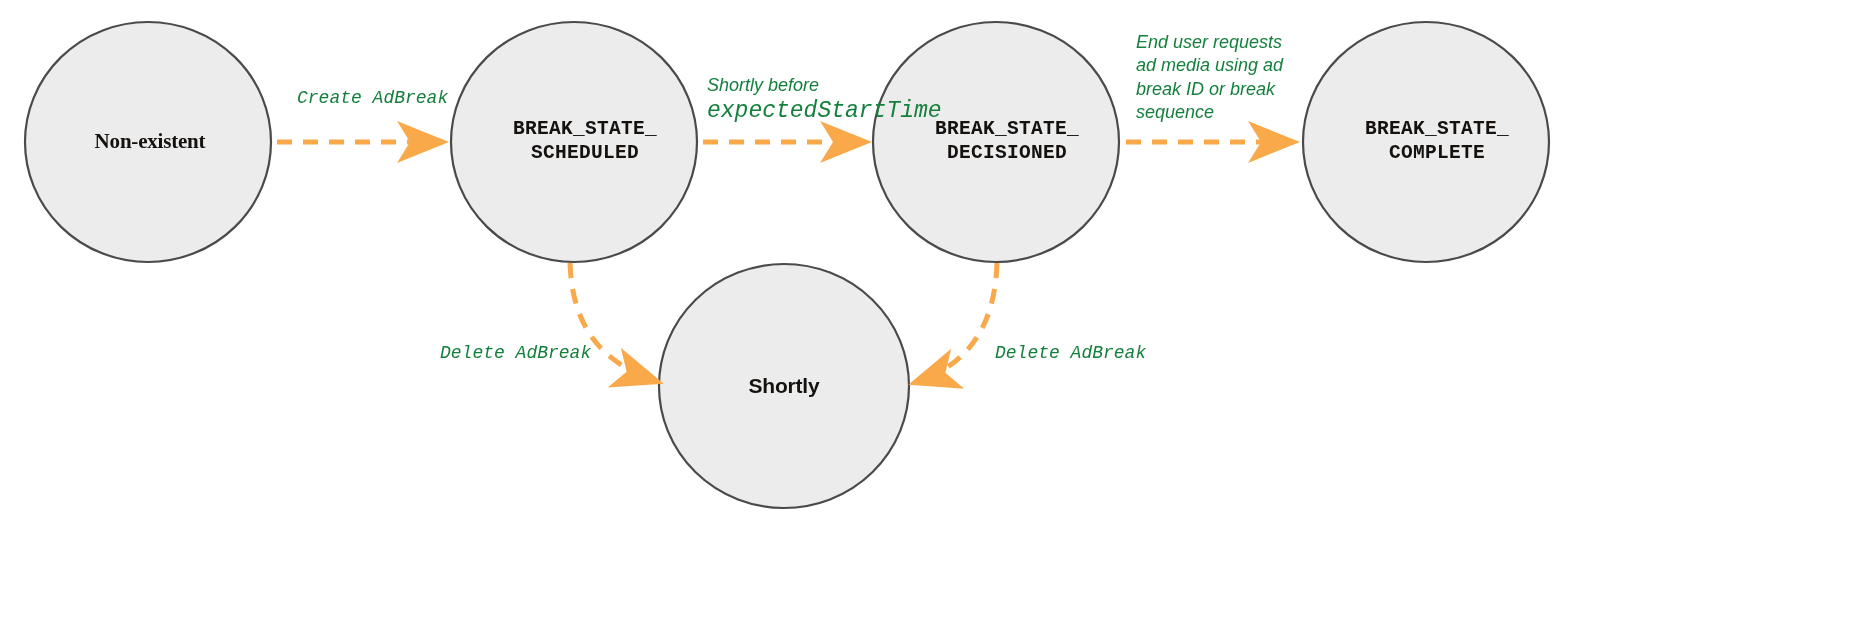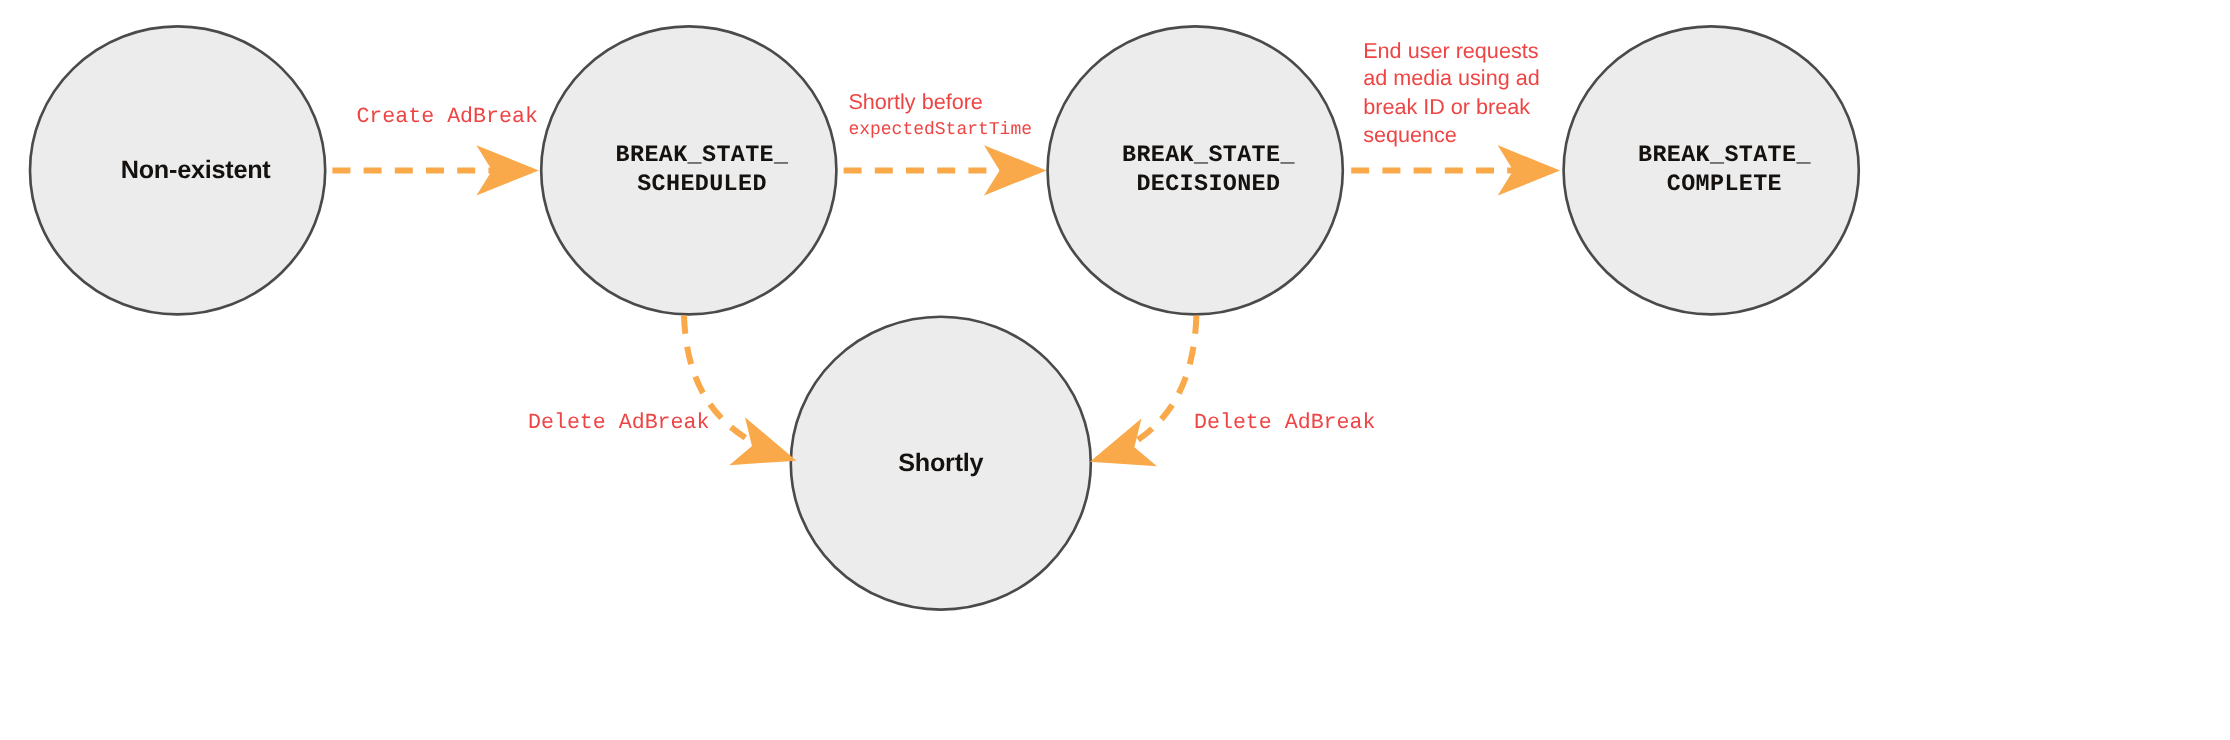--- a/index.html
+++ b/index.html
@@ -48,36 +48,37 @@
     letter-spacing: -0.2px;
   }
   .node-label.mono {
     font-family: "Liberation Mono", monospace;
     font-size: 19.5px;
     letter-spacing: 0.3px;
     margin-left: 11px;
   }
   .edge-label {
     position: absolute;
-    color: #ef4444;
+    color: #15803d;
     line-height: 1.30;
     white-space: pre-line;
     pointer-events: none;
+    font-style: italic;
   }
   .edge-label.mono {
     font-family: "Liberation Mono", monospace;
     font-size: 18px;
   }
   .edge-label.sans {
     font-family: "Liberation Sans", sans-serif;
     font-size: 18px;
   }
   .edge-label.mixed .m {
     font-family: "Liberation Mono", monospace;
-    font-size: 15px;
+    font-size: 23px;
   }
   .edge-label.mixed .s {
     font-family: "Liberation Sans", sans-serif;
     font-size: 18px;
     text-align: right;
   }
 </style>
 </head>
 <body>
 
@@ -100,21 +101,21 @@
     <g id="edges-layer">
         <path d="M 277 142 L 443 142" fill="none" stroke="#f9a94a" stroke-width="5" stroke-dasharray="15 11" stroke-linecap="butt" marker-end="url(#arrowhead)"></path>
         <path d="M 703 142 L 866 142" fill="none" stroke="#f9a94a" stroke-width="5" stroke-dasharray="15 11" stroke-linecap="butt" marker-end="url(#arrowhead)"></path>
         <path d="M 1126 142 L 1294 142" fill="none" stroke="#f9a94a" stroke-width="5" stroke-dasharray="15 11" stroke-linecap="butt" marker-end="url(#arrowhead)"></path>
         <path d="M 570 263 C 572 322 597 362 658 382" fill="none" stroke="#f9a94a" stroke-width="5" stroke-dasharray="15 11" stroke-linecap="butt" marker-end="url(#arrowhead)"></path>
         <path d="M 997 263 C 995 322 972 364 914 383" fill="none" stroke="#f9a94a" stroke-width="5" stroke-dasharray="15 11" stroke-linecap="butt" marker-end="url(#arrowhead)"></path>
       </g>
   </svg>
 
   <div id="node-labels-layer">
-      <div class="node-label plain" style="left: 163px; top: 142px;">Non-existent</div>
+      <div class="node-label plain" style="left: 150px; top: 142px; font-family: Liberation Serif, serif;">Non-existent</div>
       <div class="node-label mono" style="left: 574px; top: 142px;">BREAK_STATE_
 SCHEDULED</div>
       <div class="node-label mono" style="left: 996px; top: 142px;">BREAK_STATE_
 DECISIONED</div>
       <div class="node-label mono" style="left: 1426px; top: 142px;">BREAK_STATE_
 COMPLETE</div>
       <div class="node-label plain" style="left: 784px; top: 386px;">Shortly</div>
     </div>
   <div id="edge-labels-layer">
       <div class="edge-label mono" style="left: 297px; top: 87px;">Create AdBreak</div>

